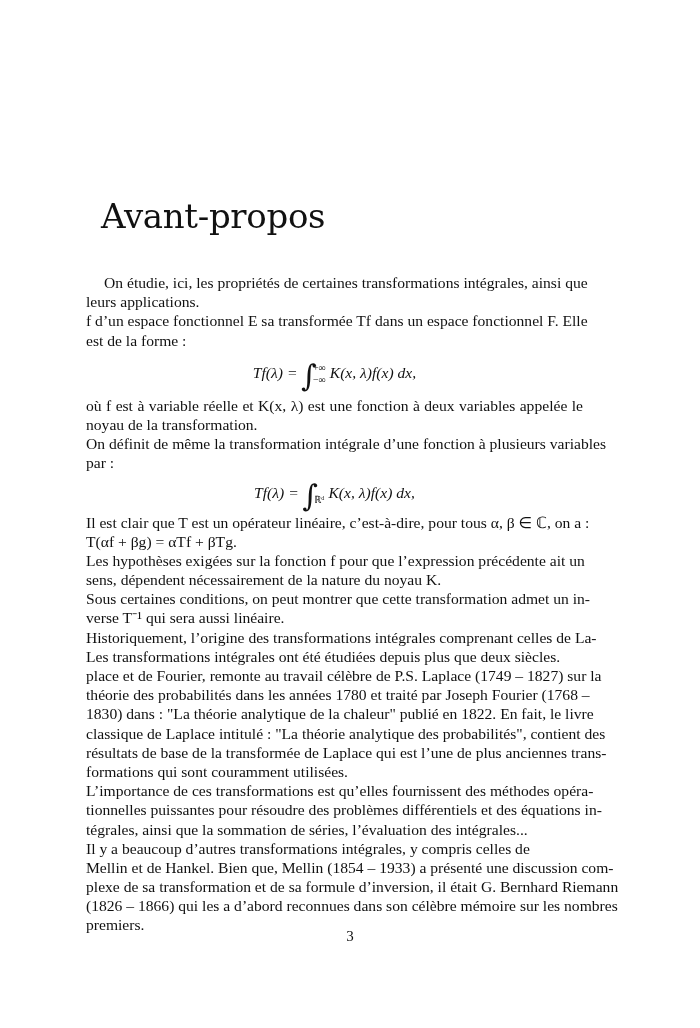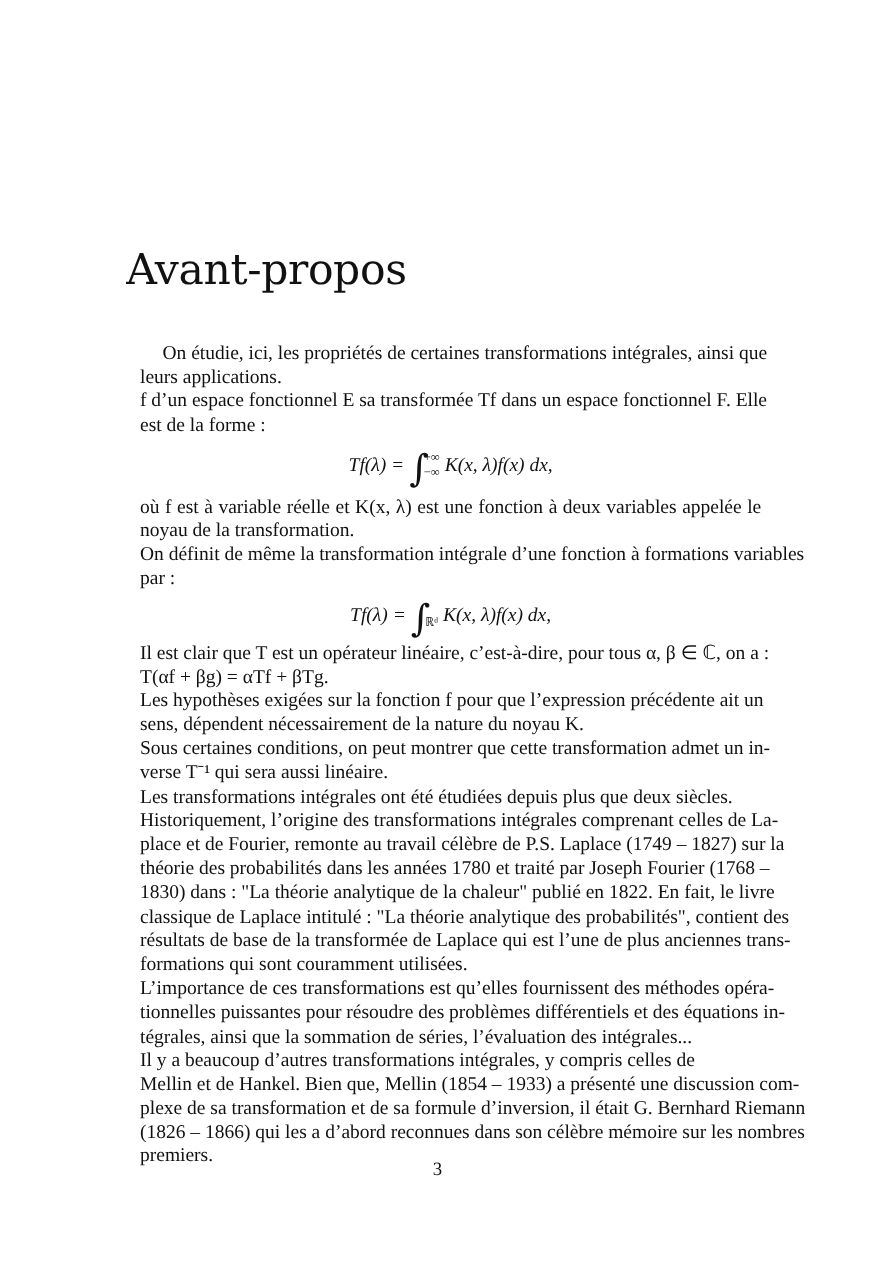--- a/index.html
+++ b/index.html
@@ -1,20 +1,20 @@
 <!DOCTYPE html>
 <html><head>
 <meta charset="utf-8">
 <style>
   html, body { margin:0; padding:0; background:#ffffff; }
   body { width:700px; height:1028px; position:relative; overflow:hidden;
          font-family:"DejaVu Serif","Liberation Serif",serif; color:#111; }
   .title { position:absolute; left:101px; top:196px; font-size:34px; font-weight:normal;
            font-family:"DejaVu Serif",serif; letter-spacing:-0.3px; margin:0; }
-  .body { position:absolute; left:112px; top:273px; width:497px;
+  .body { position:absolute; left:86px; top:273px; width:497px;
           font-family:"Liberation Serif",serif; font-size:15.6px; }
   .ln { height:19.2px; line-height:19.2px; white-space:nowrap; text-align:justify;
         text-align-last:justify; }
   .ln.last { text-align-last:left; }
   .ln.indent { text-indent:18px; }
   .eq { text-align:center; font-style:normal; white-space:nowrap; }
   .eq1 { height:46px; line-height:46px; }
   .eq2 { height:40px; line-height:40px; }
   i { }
   .int { font-size:30px; vertical-align:-8px; font-style:normal; font-family:"DejaVu Serif",serif; }
@@ -32,35 +32,35 @@
   <div class="ln last">leurs applications.</div>
   <div class="ln">f d’un espace fonctionnel E sa transformée Tf dans un espace fonctionnel F. Elle</div>
   <div class="ln last">est de la forme :</div>
 
   <div class="eq eq1">
     <i>Tf(λ) = </i><span class="int">∫</span><span class="lims"><span>+∞</span><br><span>−∞</span></span><i>K(x, λ)f(x) dx,</i>
   </div>
 
   <div class="ln">où f est à variable réelle et K(x, λ) est une fonction à deux variables appelée le</div>
   <div class="ln last">noyau de la transformation.</div>
-  <div class="ln">On définit de même la transformation intégrale d’une fonction à formations variables</div>
+  <div class="ln">On définit de même la transformation intégrale d’une fonction à plusieurs variables</div>
   <div class="ln last">par :</div>
 
   <div class="eq eq2">
     <i>Tf(λ) = </i><span class="int">∫</span><span class="lims"><br><span>ℝᵈ</span></span><i>K(x, λ)f(x) dx,</i>
   </div>
 
   <div class="ln">Il est clair que T est un opérateur linéaire, c’est-à-dire, pour tous α, β ∈ ℂ, on a :</div>
   <div class="ln last">T(αf + βg) = αTf + βTg.</div>
   <div class="ln">Les hypothèses exigées sur la fonction f pour que l’expression précédente ait un</div>
   <div class="ln last">sens, dépendent nécessairement de la nature du noyau K.</div>
   <div class="ln">Sous certaines conditions, on peut montrer que cette transformation admet un in-</div>
   <div class="ln last">verse T⁻¹ qui sera aussi linéaire.</div>
+  <div class="ln">Historiquement, l’origine des transformations intégrales comprenant celles de La-</div>
   <div class="ln last">Les transformations intégrales ont été étudiées depuis plus que deux siècles.</div>
-  <div class="ln">Historiquement, l’origine des transformations intégrales comprenant celles de La-</div>
   <div class="ln">place et de Fourier, remonte au travail célèbre de P.S. Laplace (1749 – 1827) sur la</div>
   <div class="ln">théorie des probabilités dans les années 1780 et traité par Joseph Fourier (1768 –</div>
   <div class="ln">1830) dans : "La théorie analytique de la chaleur" publié en 1822. En fait, le livre</div>
   <div class="ln">classique de Laplace intitulé : "La théorie analytique des probabilités", contient des</div>
   <div class="ln">résultats de base de la transformée de Laplace qui est l’une de plus anciennes trans-</div>
   <div class="ln last">formations qui sont couramment utilisées.</div>
   <div class="ln">L’importance de ces transformations est qu’elles fournissent des méthodes opéra-</div>
   <div class="ln">tionnelles puissantes pour résoudre des problèmes différentiels et des équations in-</div>
   <div class="ln last">tégrales, ainsi que la sommation de séries, l’évaluation des intégrales...</div>
   <div class="ln last">Il y a beaucoup d’autres transformations intégrales, y compris celles de</div>

